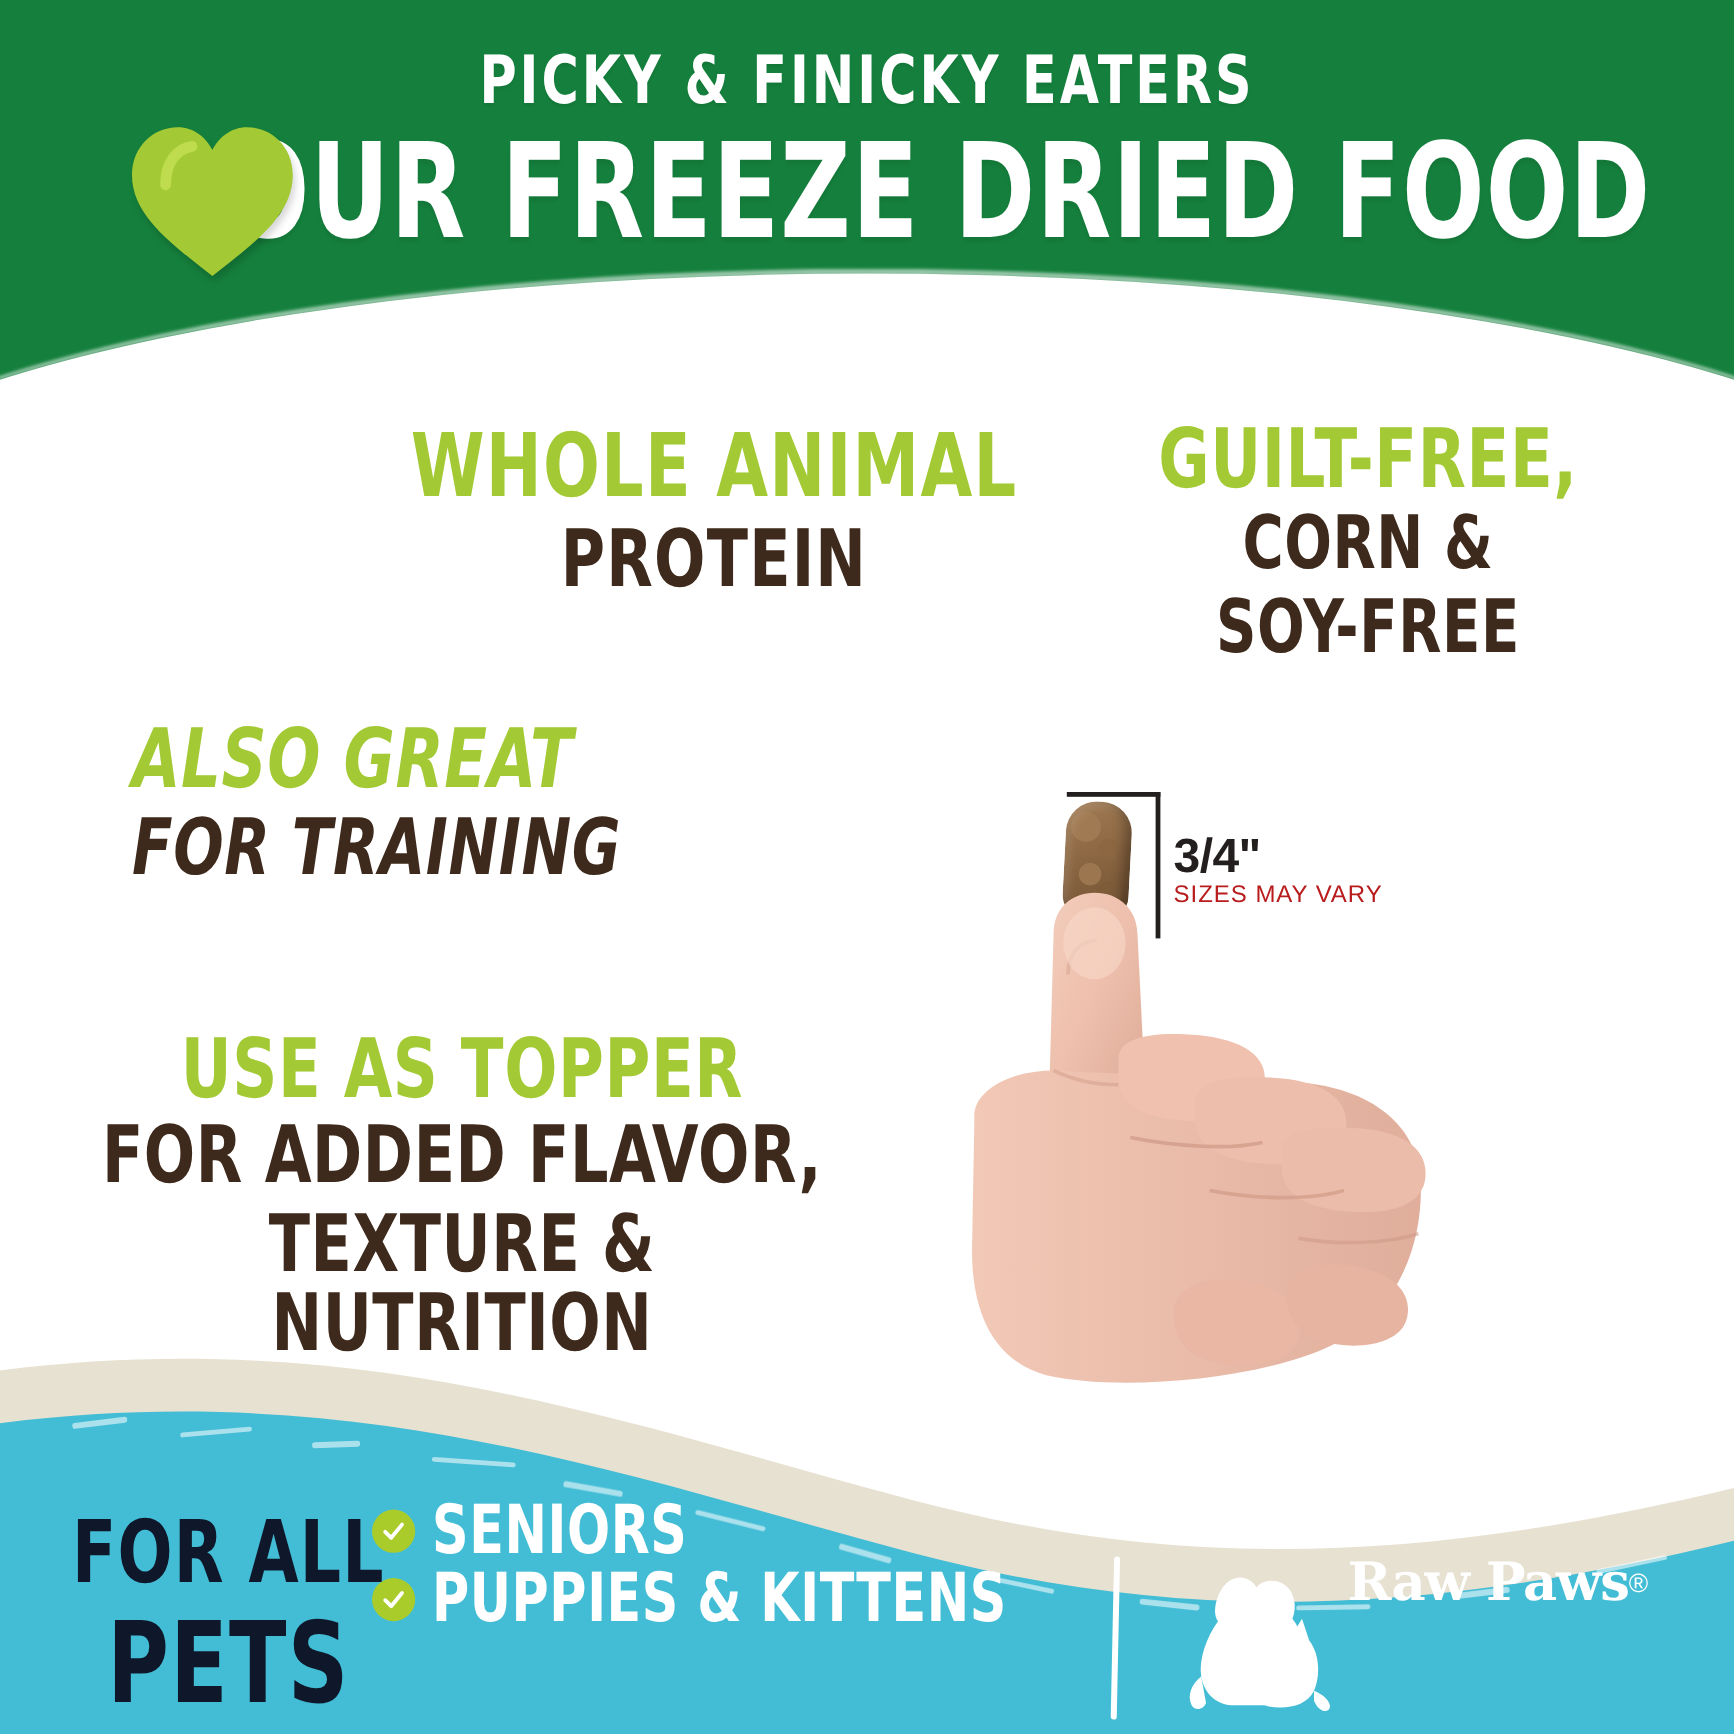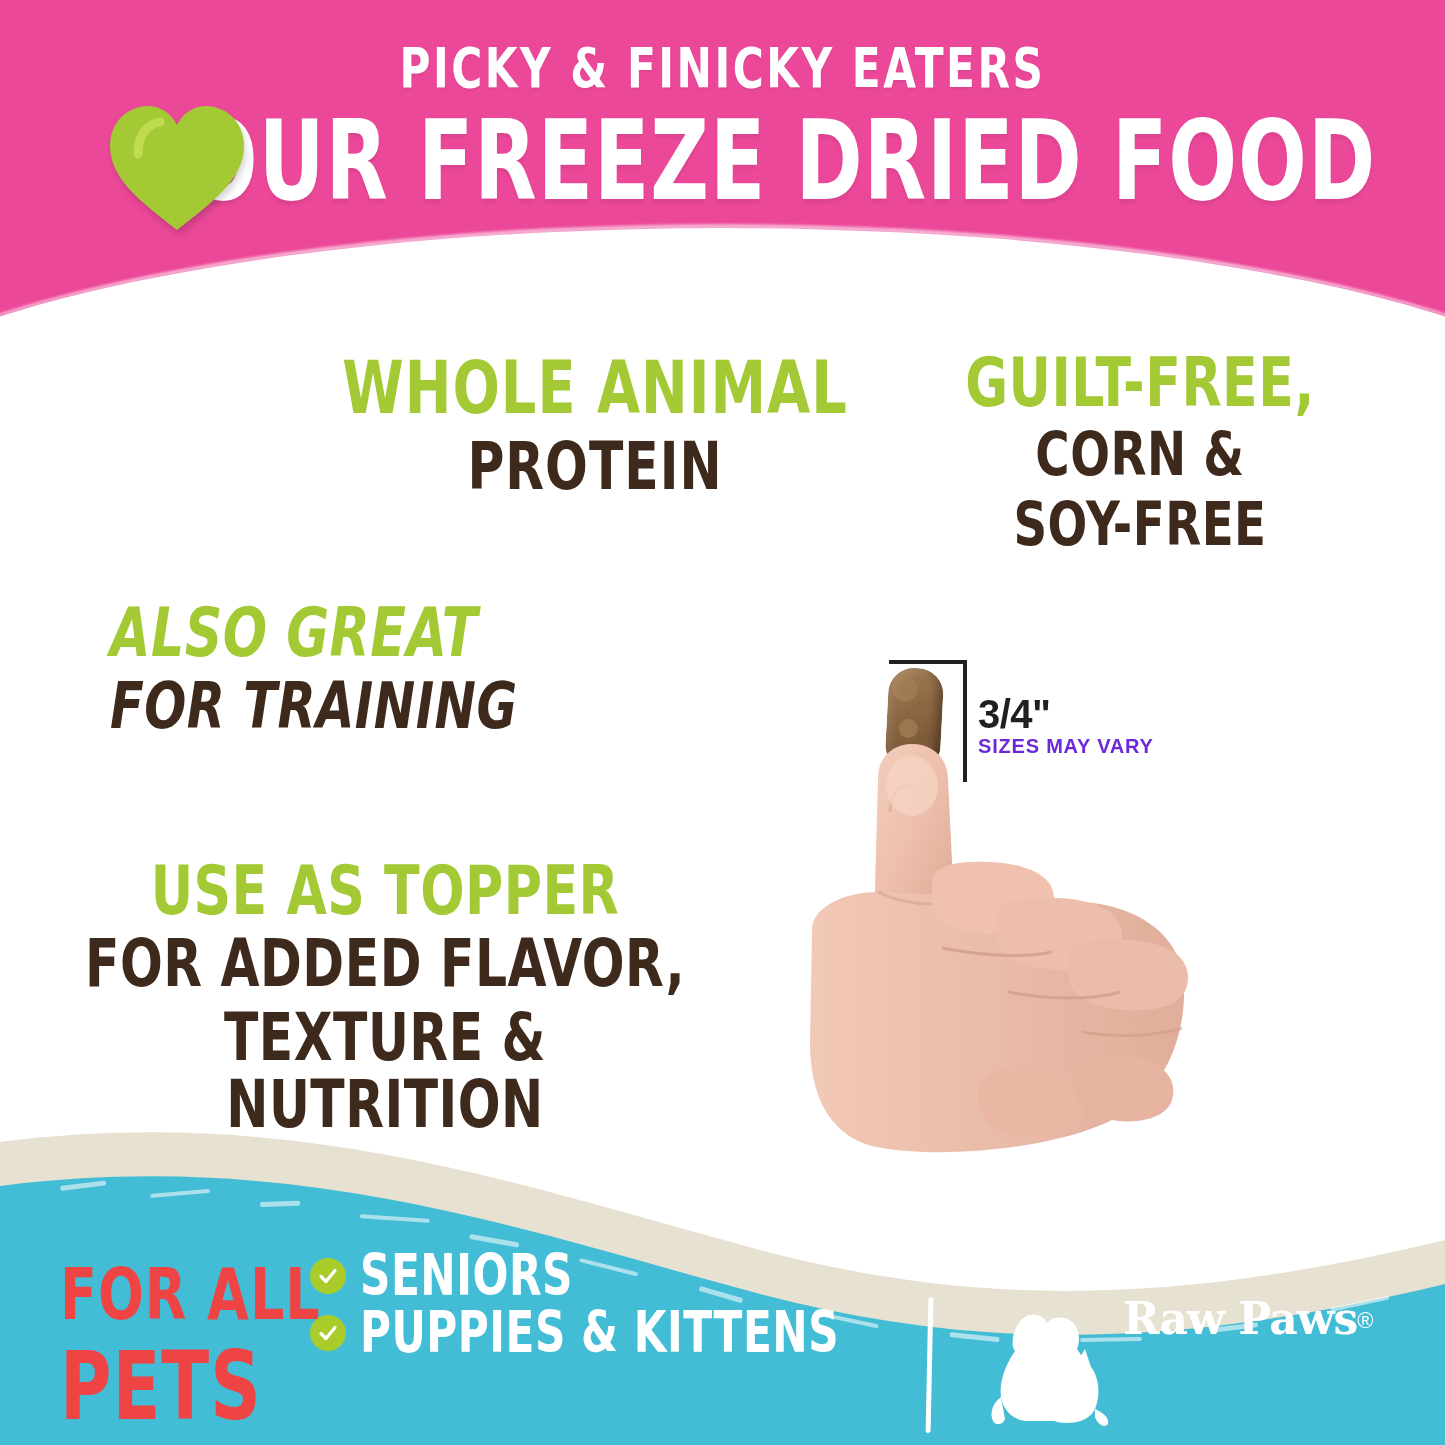--- a/index.html
+++ b/index.html
@@ -12,21 +12,21 @@
   .canvas{
     position:relative;
     width:1445px;height:1445px;
     background:#ffffff;
     overflow:hidden;
   }
 
   
   .header-band{
     position:absolute;left:0;top:0;width:1445px;height:330px;
-    background:#ec4899;
+    background:#15803d;
     overflow:hidden;
   }
   .header-arch{
     position:absolute;left:-14%;top:228px;width:128%;height:560px;
     background:#ffffff;
     border-radius:50% 50% 0 0 / 42% 42% 0 0;
   }
   .header-arch-fuzz{
     position:absolute;left:-14%;top:224px;width:128%;height:560px;
     border-radius:50% 50% 0 0 / 42% 42% 0 0;
@@ -134,34 +134,35 @@
     position:absolute;left:963px;top:660px;width:4px;height:122px;background:#231f1e;
   }
   .size-num{
     position:absolute;left:978px;top:692px;
     color:#231f1e;font-size:40px;font-weight:700;
     font-family:"Liberation Sans",sans-serif;
     letter-spacing:-.5px;
   }
   .size-note{
     position:absolute;left:978px;top:735px;
-    color:#6d28d9;font-size:20px;font-weight:700;
+    color:#b91c1c;font-size:20px;font-weight:400;
     font-family:"Liberation Sans",sans-serif;
     letter-spacing:.8px;
   }
 
   
   .wave-wrap{position:absolute;left:0;top:1090px;width:1445px;height:355px;}
 
   
   .for-all{
     position:absolute;left:60px;top:1258px;
-    color:#ef4444;font-weight:700;
+    color:#0f172a;font-weight:700;
     font-family:"DejaVu Sans Condensed","Liberation Sans Narrow","Liberation Sans",sans-serif;
     line-height:1.0;
+    text-align:center;
   }
   .for-all .l1{display:block;font-size:60px;letter-spacing:1px;transform:scaleY(1.2);transform-origin:left top;}
   .for-all .l2{display:block;font-size:78px;letter-spacing:1px;margin-top:22px;transform:scaleY(1.2);transform-origin:left top;}
 
   .checks{position:absolute;left:310px;top:1252px;}
   .check-row{display:flex;align-items:center;margin-bottom:10px;}
   .check-circle{
     width:36px;height:36px;border-radius:50%;background:#aacc2b;
     display:flex;align-items:center;justify-content:center;flex:0 0 auto;
     margin-right:14px;

